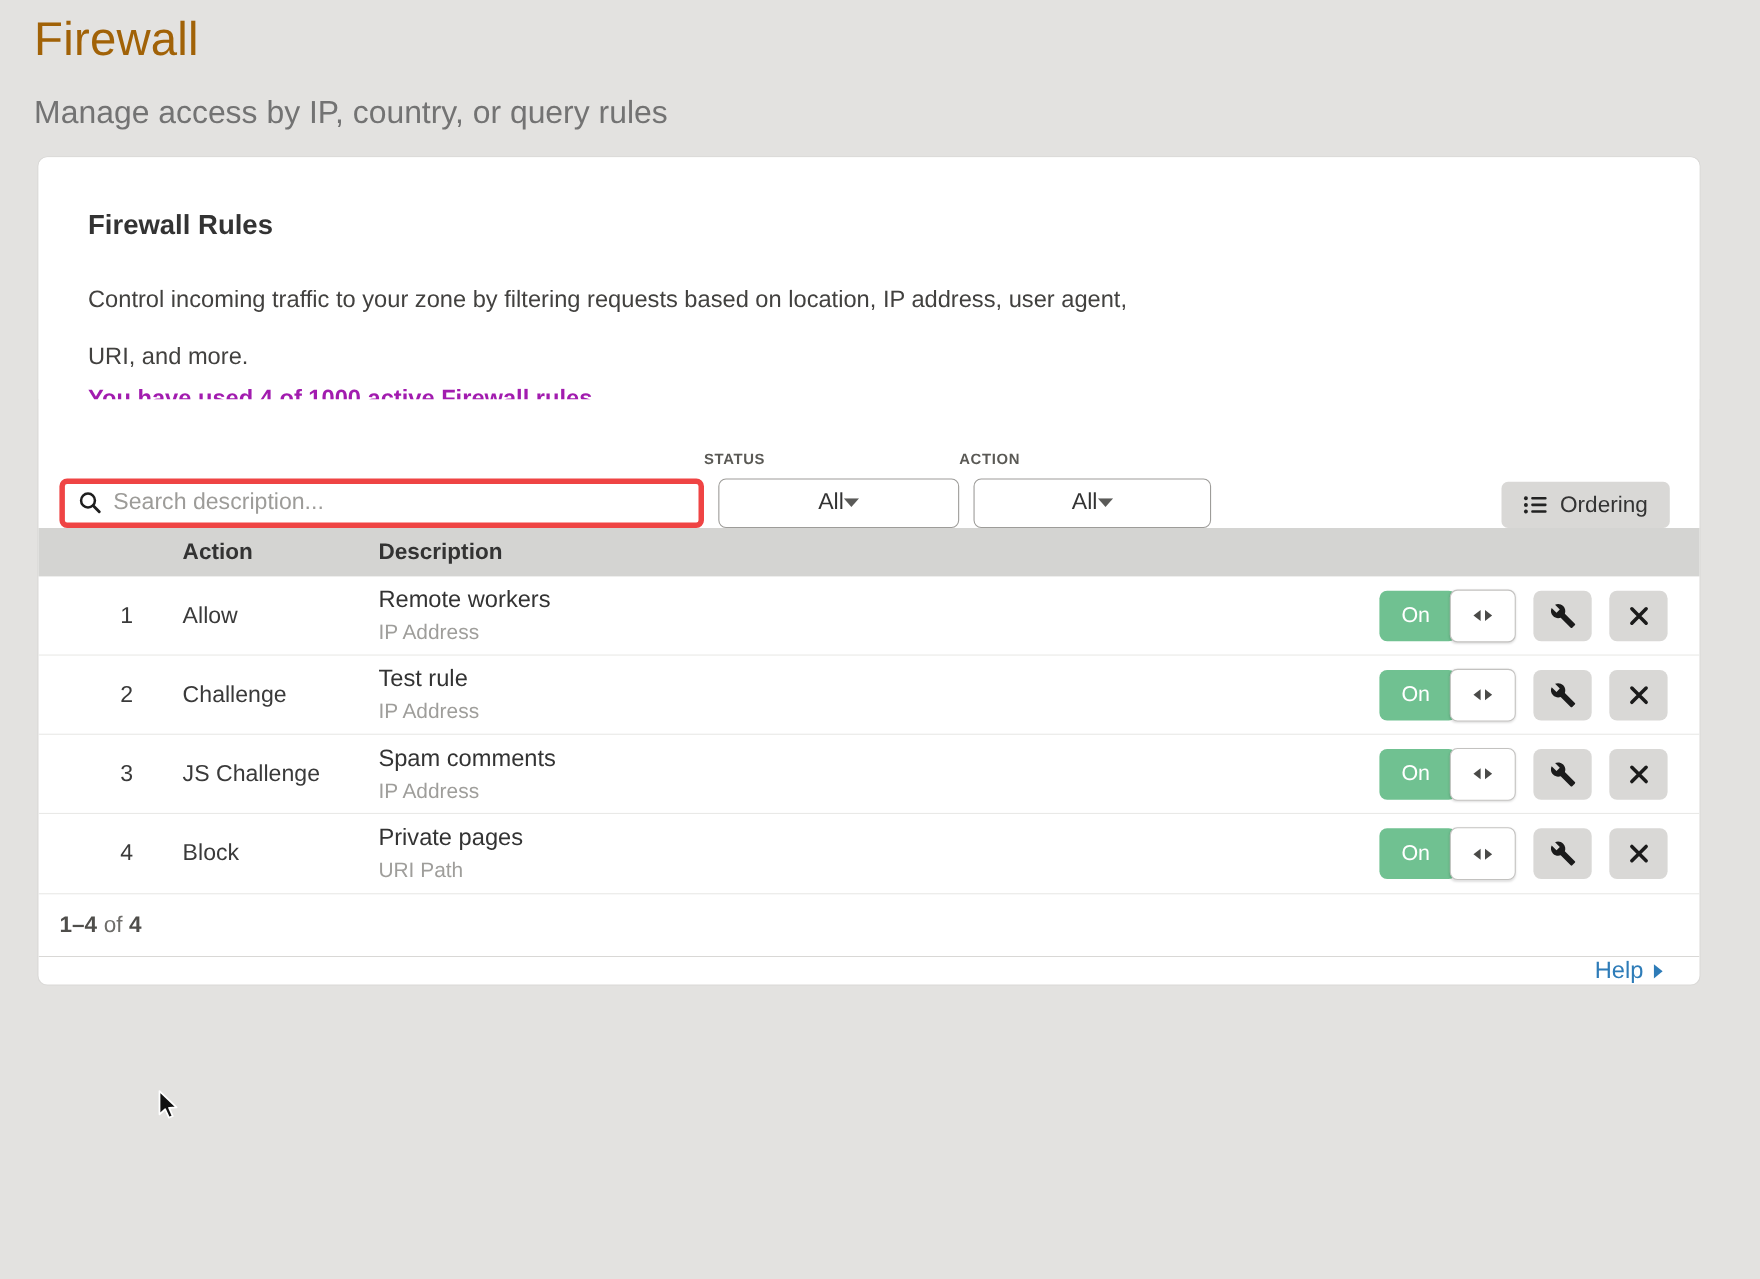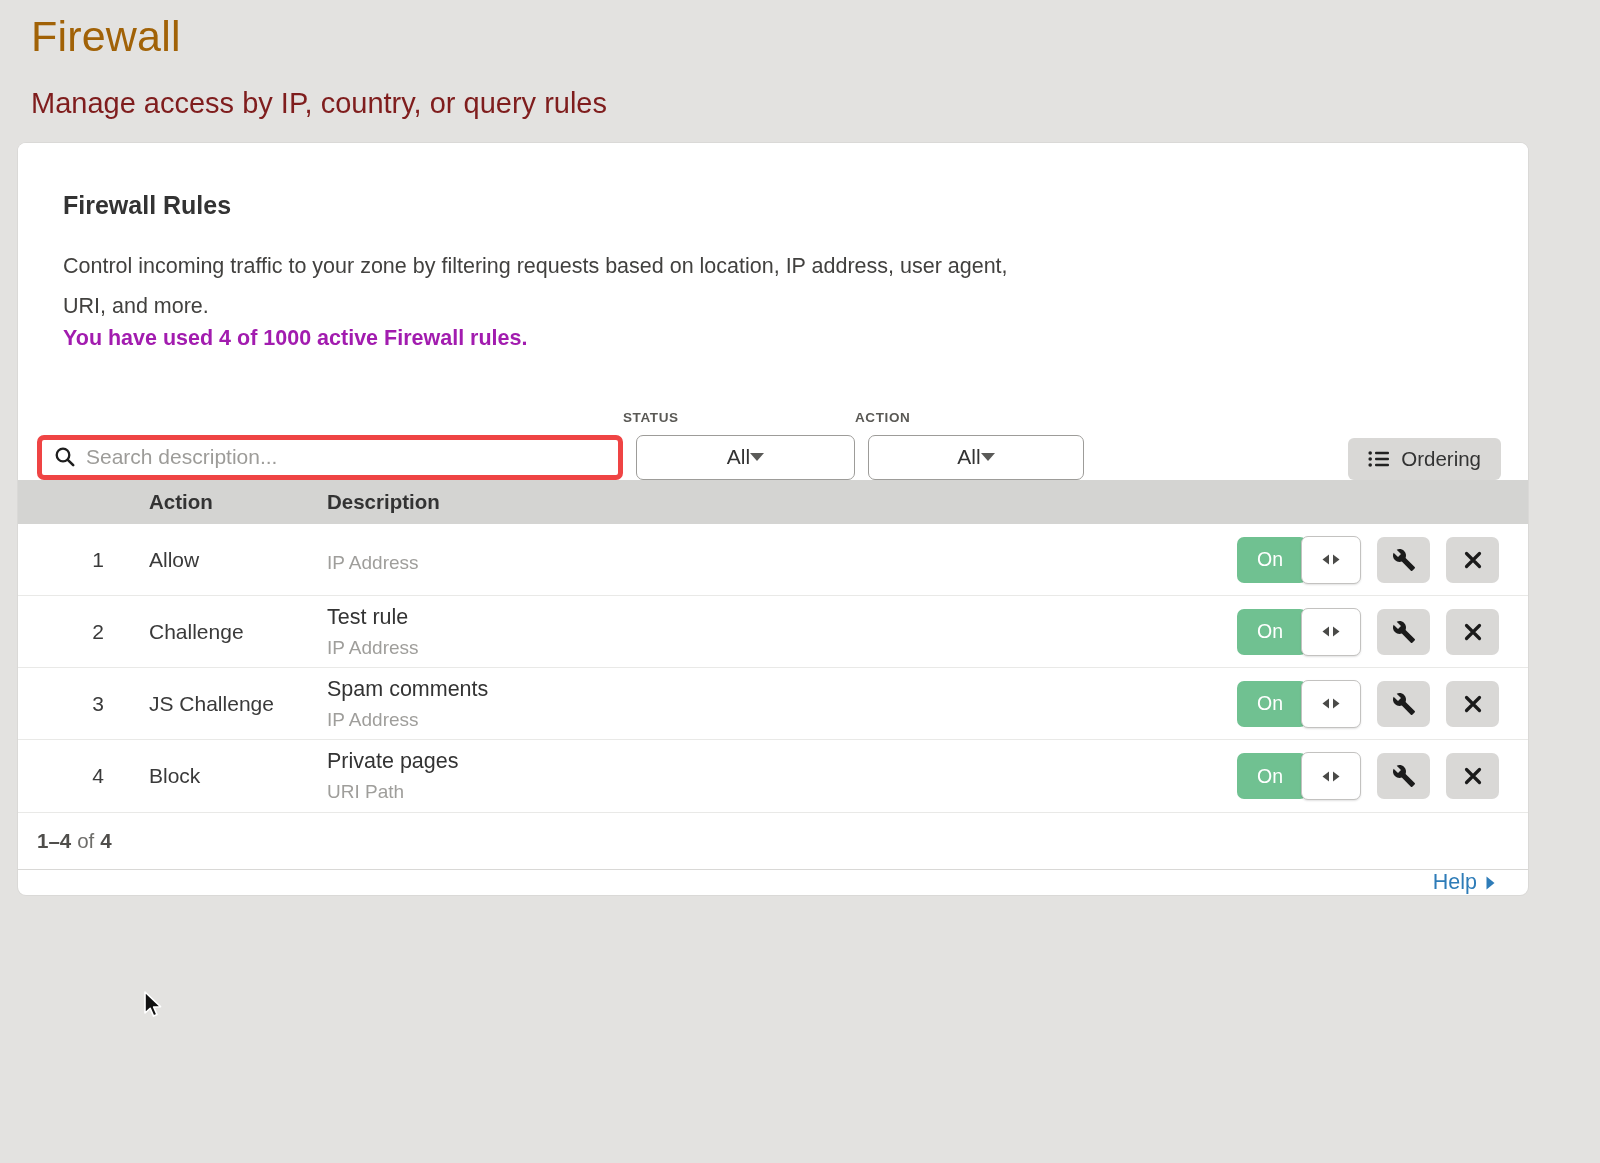--- a/index.html
+++ b/index.html
@@ -6,34 +6,34 @@
   html,body { width:1600px; height:1163px; }
   body {
     font-family:"Liberation Sans","DejaVu Sans",sans-serif;
     background:#e3e2e0;
     color:#363636;
     overflow:hidden;
     position:relative;
   }
   .page-header { padding:12px 0 0 31px; }
   .page-title { font-size:43px; font-weight:500; color:#a16207; letter-spacing:.2px; }
-  .page-subtitle { margin-top:26px; font-size:29px; font-weight:400; color:#7f1d1d; }
+  .page-subtitle { margin-top:26px; font-size:29px; font-weight:400; color:#737373; }
 
   .card {
-    position:absolute; left:18px; top:143px; width:1510px; height:752px;
+    position:absolute; left:35px; top:143px; width:1510px; height:752px;
     background:#ffffff; border-radius:8px;
     box-shadow:0 0 0 1px rgba(0,0,0,0.04);
     display:flex; flex-direction:column;
   }
 
   
   .card-top { display:flex; height:285px; border-radius:8px 8px 0 0; overflow:hidden; }
   .rules-desc { flex:1; padding:48px 40px 0 45px; background:#fff; }
   .rules-title { font-size:25px; font-weight:700; color:#333; }
-  .rules-text { margin-top:26px; font-size:21.5px; line-height:40px; color:#42413f; max-width:950px; }
+  .rules-text { margin-top:26px; font-size:21.5px; line-height:52px; color:#42413f; max-width:950px; }
   .rules-usage { font-size:21.5px; font-weight:700; color:#a21caf; }
   .side-panel {
     width:455px; background:#ececea; border-radius:0 8px 0 0;
     display:flex; align-items:center; justify-content:center;
   }
   .btn-primary {
     background:#2e7cb8; color:#fff; border:none; border-radius:6px;
     font-family:inherit; font-size:20.5px; font-weight:700;
     padding:11px 24px; cursor:pointer;
   }
@@ -173,20 +173,21 @@
   <div class="thead">
     <div class="col-priority"></div>
     <div class="col-action">Action</div>
     <div class="col-desc">Description</div>
   </div>
 
   <div class="trow">
     <div class="cell-priority">1</div>
     <div class="cell-action">Allow</div>
     <div class="cell-desc">
+      <div class="desc-title">Remote workers</div>
       <div class="desc-sub">IP Address</div>
     </div>
     <div class="cell-controls">
       <div class="toggle">
         <div class="toggle-on">On</div>
         <div class="toggle-knob">
           <svg width="18" height="11" viewBox="0 0 18 11">
             <polygon points="7,0.5 7,10.5 0.5,5.5" fill="#4a4a48"></polygon>
             <polygon points="11,0.5 11,10.5 17.5,5.5" fill="#4a4a48"></polygon>
           </svg>

